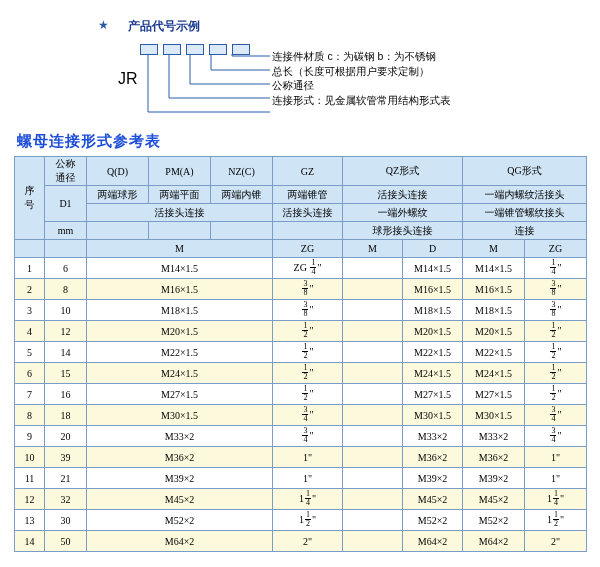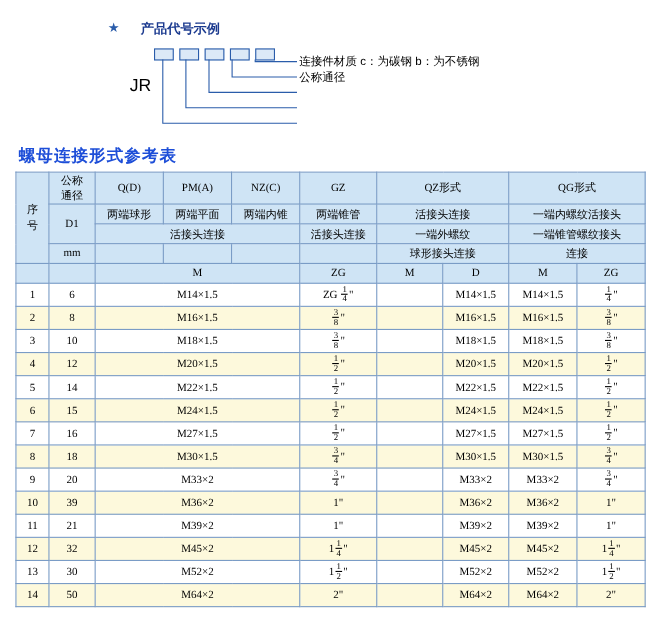--- a/index.html
+++ b/index.html
@@ -156,21 +156,23 @@
       <path d="M148,54 L148,112 L270,112"></path>
       <path d="M169,54 L169,98  L270,98"></path>
       <path d="M190,54 L190,84  L270,84"></path>
       <path d="M211,54 L211,70  L270,70"></path>
       <path d="M232,54 L232,56  L270,56"></path>
     </g>
   </svg>
 
   <div class="legend-items">
     <div>连接件材质  c：为碳钢  b：为不锈钢</div>
+    <div>总长（长度可根据用户要求定制）</div>
     <div>公称通径</div>
+    <div>连接形式：见金属软管常用结构形式表</div>
   </div>
 </div>
 
 <div class="table-title">螺母连接形式参考表</div>
 
 <div class="tbl-wrap">
 <table class="main">
   <colgroup>
     <col style="width:30px">
     <col style="width:42px">

